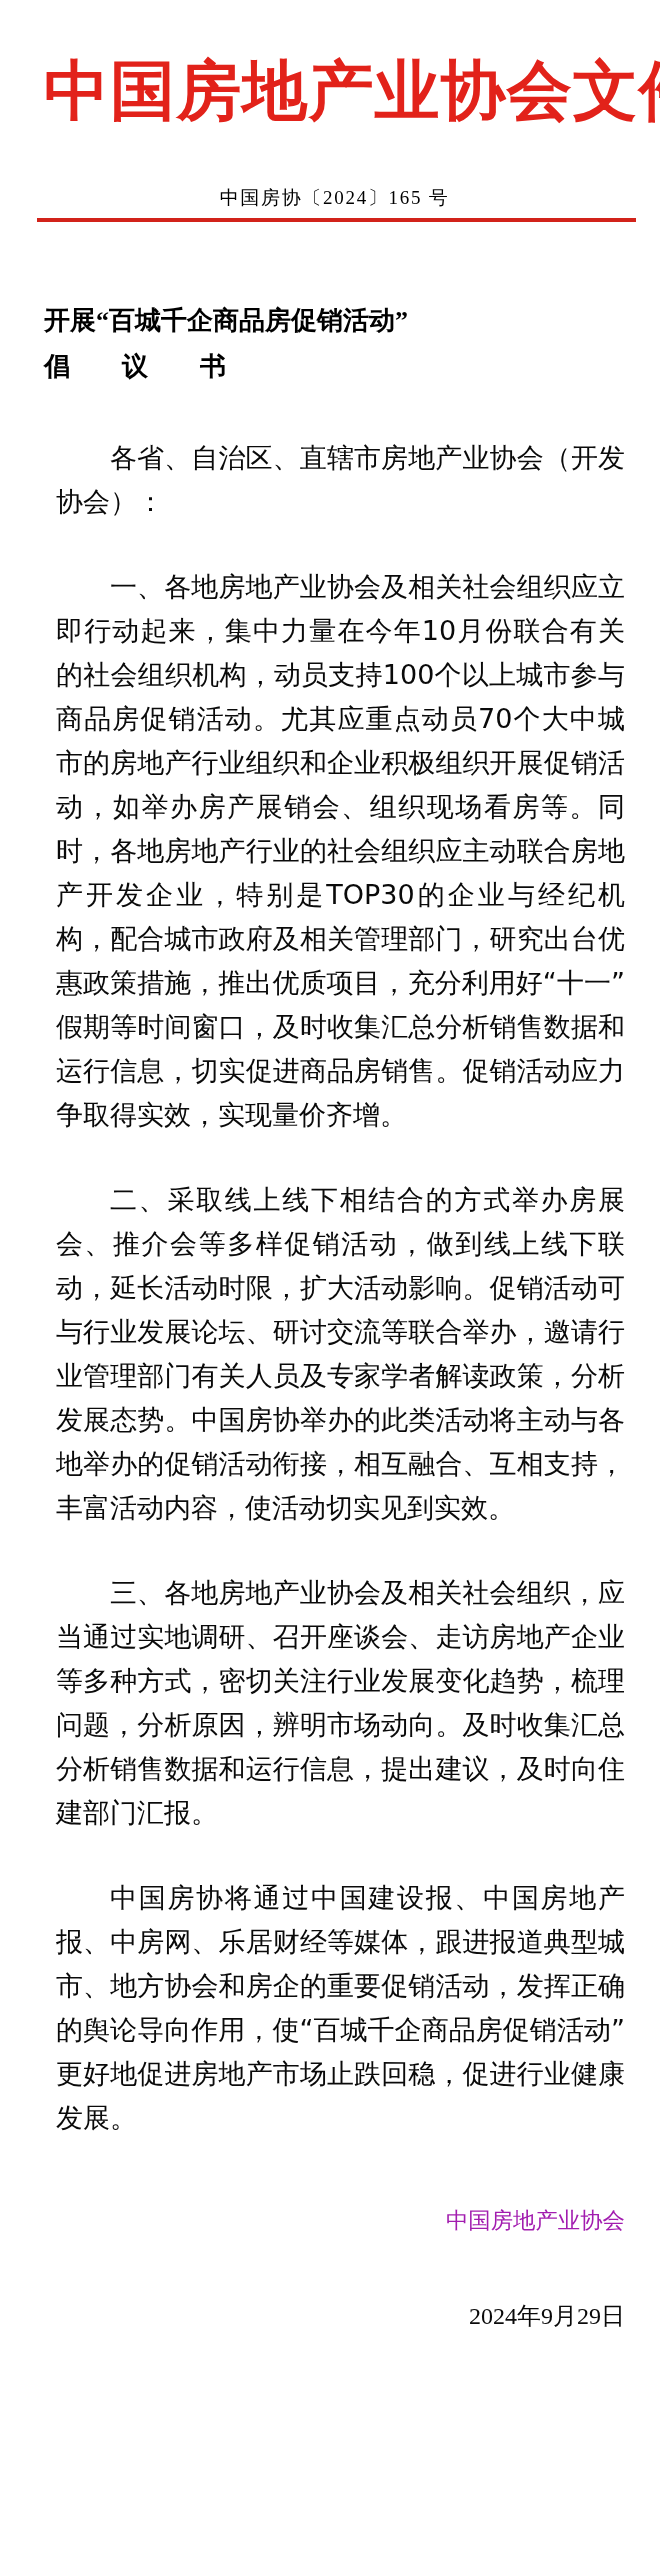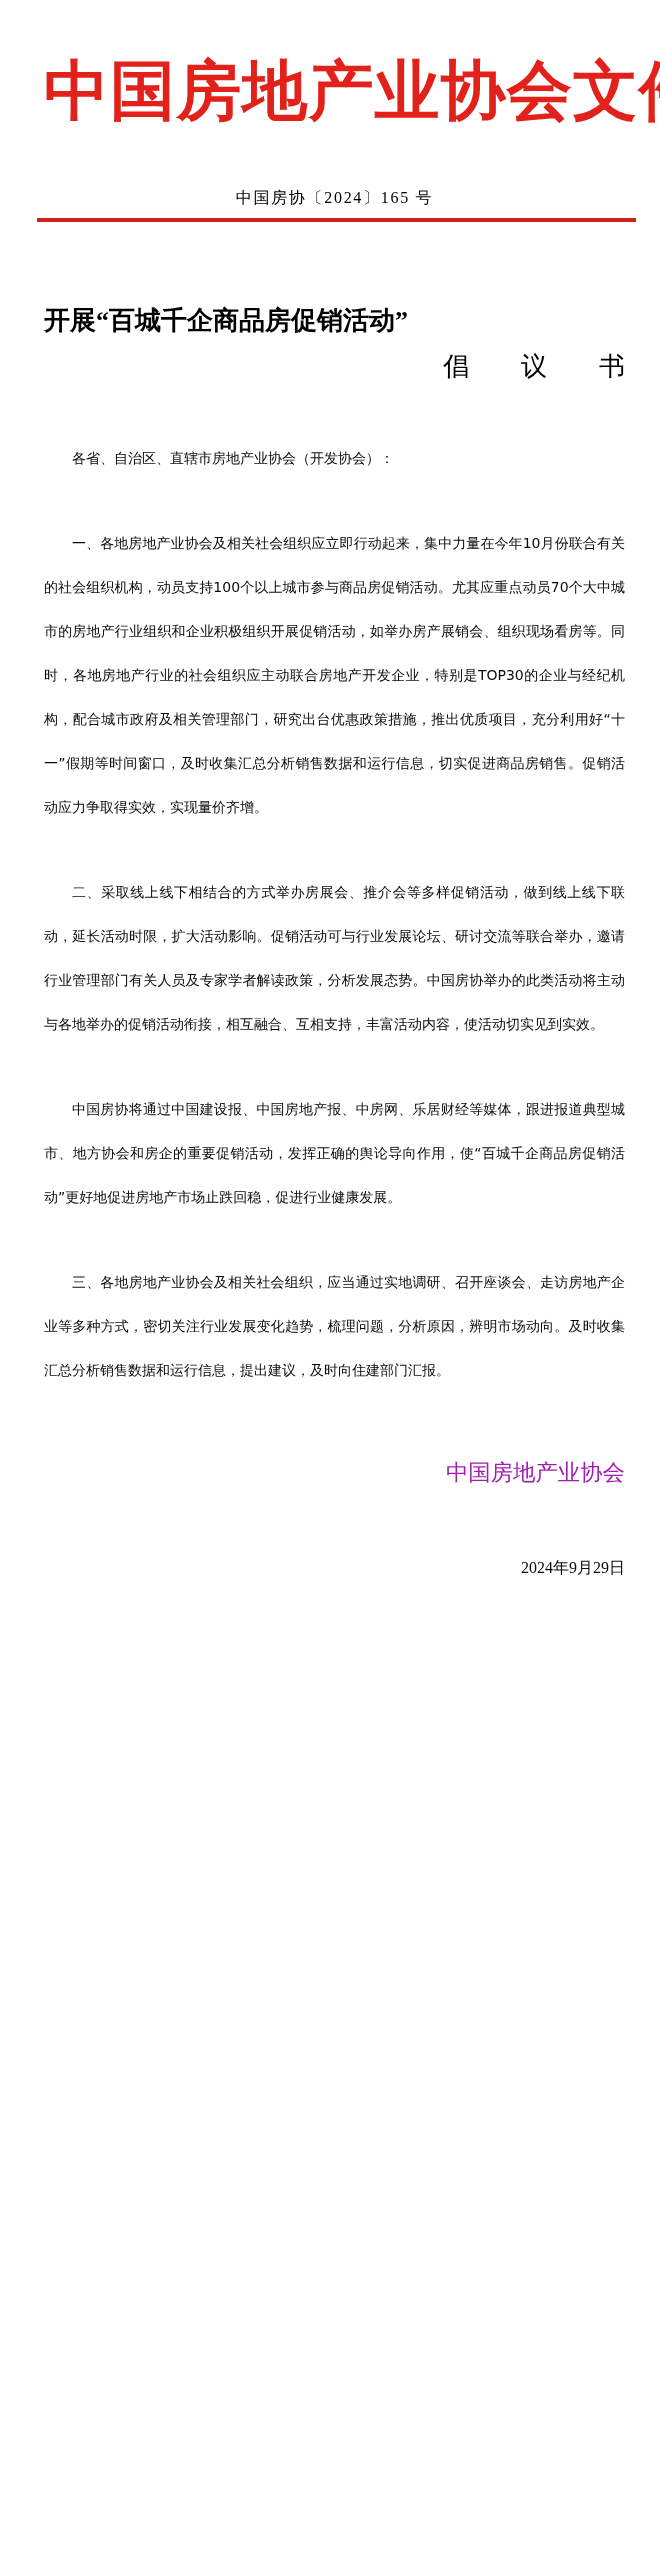--- a/index.html
+++ b/index.html
@@ -25,21 +25,21 @@
     font-size: 65px;
     line-height: 1.3;
     letter-spacing: 1.1px;
     color: #e2221a;
     white-space: nowrap;
   }
   .doc-number {
     margin-top: 53px;
     text-align: center;
     font-family: "Liberation Serif", "DejaVu Serif", serif;
-    font-size: 16px;
+    font-size: 19px;
     line-height: 22.4px;
     color: #000000;
     letter-spacing: 1.7px;
   }
   .red-rule {
     margin-top: 9px;
     margin-left: -6.7px;
     margin-right: -11.2px;
     height: 4.5px;
     background: #d2231a;
@@ -48,31 +48,31 @@
     margin: 82px 0 0 0;
     text-align: left;
     font-family: "Liberation Serif", "DejaVu Serif", serif;
     font-weight: bold;
     font-size: 26px;
     line-height: 34px;
     color: #000000;
   }
   .doc-subtitle {
     margin: 11.2px 0 0 0;
-    text-align: right;
+    text-align: left;
     font-family: "Liberation Serif", "DejaVu Serif", serif;
-    font-weight: normal;
+    font-weight: bold;
     font-size: 26px;
     line-height: 34px;
     color: #000000;
   }
   .salutation,
   .para {
-    margin: 41px 0 0 0;
-    font-size: 14px;
+    margin: 41px 0 0 12px;
+    font-size: 27px;
     line-height: 44px;
     text-align: justify;
     text-indent: 2em;
     color: #0a0a0a;
   }
   .salutation {
     margin-top: 52px;
   }
   .sign-block {
     margin-top: 63px;
@@ -80,21 +80,21 @@
   }
   .signature {
     margin: 0;
     font-size: 22.4px;
     line-height: 34px;
     color: #a21caf;
   }
   .sign-date {
     margin: 62px 0 0 0;
     font-family: "Liberation Serif", "DejaVu Serif", serif;
-    font-size: 16px;
+    font-size: 24px;
     line-height: 34px;
     color: #0a0a0a;
   }
 </style>
 </head>
 <body>
 
 <div class="page">
 
   <header>
@@ -107,23 +107,23 @@
     <h2 class="doc-title">开展“百城千企商品房促销活动”</h2>
     <h3 class="doc-subtitle">倡　　议　　书</h3>
 
     <p class="salutation">各省、自治区、直辖市房地产业协会（开发协会）：</p>
 
 
     <p class="para">一、各地房地产业协会及相关社会组织应立即行动起来，集中力量在今年10月份联合有关的社会组织机构，动员支持100个以上城市参与商品房促销活动。尤其应重点动员70个大中城市的房地产行业组织和企业积极组织开展促销活动，如举办房产展销会、组织现场看房等。同时，各地房地产行业的社会组织应主动联合房地产开发企业，特别是TOP30的企业与经纪机构，配合城市政府及相关管理部门，研究出台优惠政策措施，推出优质项目，充分利用好“十一”假期等时间窗口，及时收集汇总分析销售数据和运行信息，切实促进商品房销售。促销活动应力争取得实效，实现量价齐增。</p>
 
     <p class="para">二、采取线上线下相结合的方式举办房展会、推介会等多样促销活动，做到线上线下联动，延长活动时限，扩大活动影响。促销活动可与行业发展论坛、研讨交流等联合举办，邀请行业管理部门有关人员及专家学者解读政策，分析发展态势。中国房协举办的此类活动将主动与各地举办的促销活动衔接，相互融合、互相支持，丰富活动内容，使活动切实见到实效。</p>
 
+    <p class="para">三、各地房地产业协会及相关社会组织，应当通过实地调研、召开座谈会、走访房地产企业等多种方式，密切关注行业发展变化趋势，梳理问题，分析原因，辨明市场动向。及时收集汇总分析销售数据和运行信息，提出建议，及时向住建部门汇报。</p>
+
     <p class="para">中国房协将通过中国建设报、中国房地产报、中房网、乐居财经等媒体，跟进报道典型城市、地方协会和房企的重要促销活动，发挥正确的舆论导向作用，使“百城千企商品房促销活动”更好地促进房地产市场止跌回稳，促进行业健康发展。</p>
-
-    <p class="para">三、各地房地产业协会及相关社会组织，应当通过实地调研、召开座谈会、走访房地产企业等多种方式，密切关注行业发展变化趋势，梳理问题，分析原因，辨明市场动向。及时收集汇总分析销售数据和运行信息，提出建议，及时向住建部门汇报。</p>
 
     <div class="sign-block">
       <p class="signature">中国房地产业协会</p>
       <p class="sign-date">2024年9月29日</p>
     </div>
   </main>
 
 </div>
 
 

